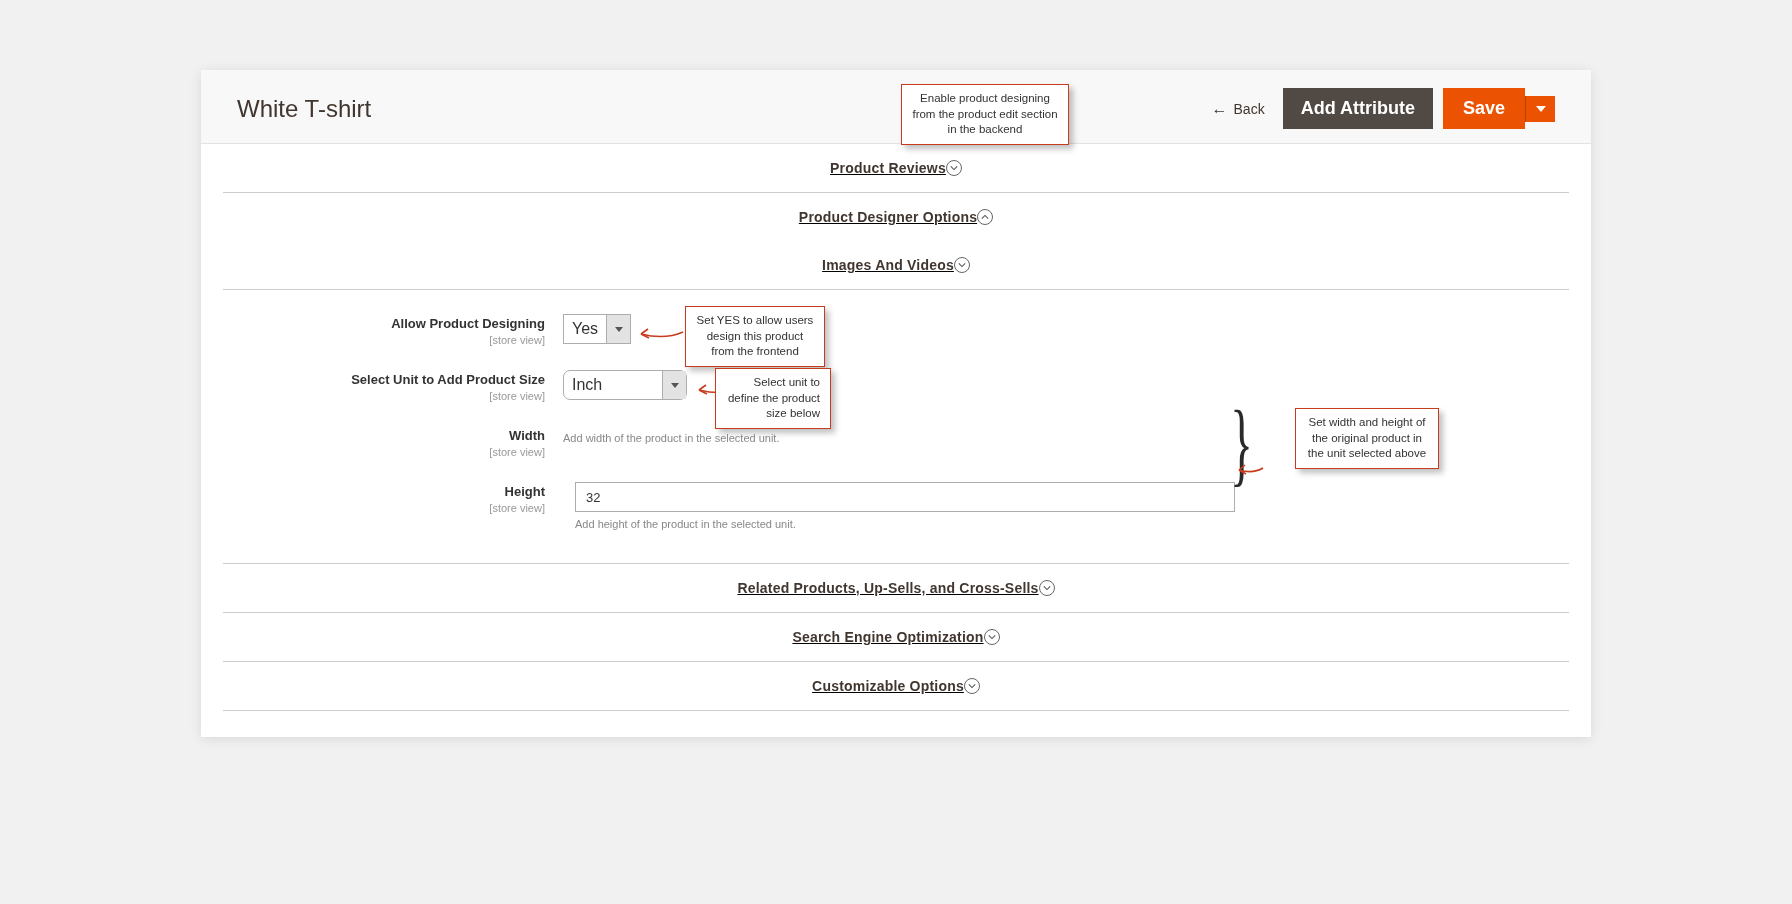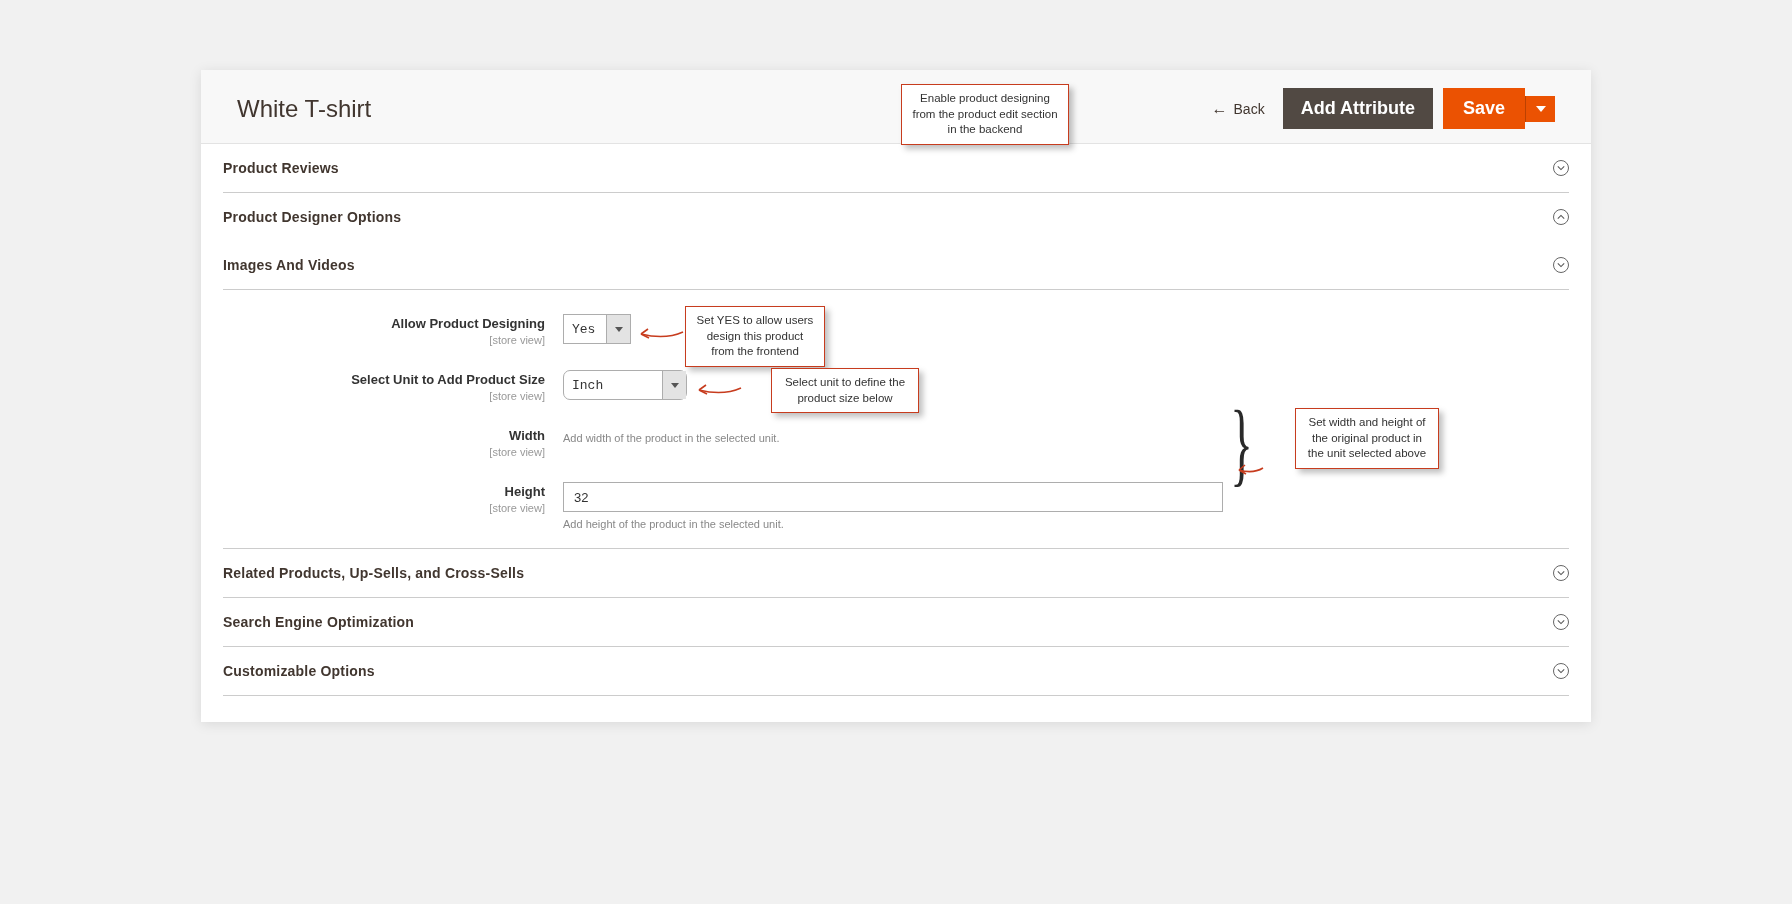--- a/index.html
+++ b/index.html
@@ -10,35 +10,35 @@
 .header-spacer { flex: 1; }
 .back-link { display: inline-flex; align-items: center; color: #41362f; font-size: 14px; margin-right: 18px; cursor: pointer; }
 .back-link .arrow { font-size: 16px; margin-right: 6px; }
 .btn { border: none; font-size: 18px; font-weight: 600; padding: 10px 18px; cursor: pointer; }
 .btn-dark { background: #514943; color: #fff; margin-right: 10px; }
 .btn-save { background: #eb5202; color: #fff; padding: 10px 20px; }
 .btn-save-drop { background: #eb5202; color:#fff; width: 30px; display:inline-flex; align-items:center; justify-content:center; border-left: 1px solid rgba(0,0,0,0.2); padding: 10px 0; }
 .btn-save-drop .tri { width:0; height:0; border-left:5px solid transparent; border-right:5px solid transparent; border-top:6px solid #fff; }
 
 .content { padding: 0 22px 26px; }
-.section-row { display:flex; align-items:center; justify-content:space-between; border-bottom:1px solid #ccc; padding: 16px 0; cursor:pointer; }
+.section-row { display:flex; align-items:center; justify-content:center; border-bottom:1px solid #ccc; padding: 16px 0; cursor:pointer;text-decoration:underline; }
 .section-title { font-size: 14px; font-weight: 600; color: #41362f; letter-spacing: .2px; }
 .chevron { width:16px; height:16px; border:1px solid #666; border-radius:50%; display:inline-flex; align-items:center; justify-content:center; }
 .chevron svg { width:8px; height:8px; }
 
 .section-body { padding: 24px 0 10px; border-bottom:1px solid #ccc; }
 .form-row { display:flex; align-items:flex-start; margin-bottom: 24px; position: relative; }
 .label-col { width: 340px; text-align: right; padding-right: 18px; }
 .label-col .lbl { font-size: 13px; font-weight: 700; color: #333; }
 .label-col .scope { font-size: 11px; color: #999; display:block; margin-top:2px; }
 .field-col { flex: 0 0 auto; }
 .select-wrap { display:inline-flex; border:1px solid #adadad; height: 30px; background:#fff; }
 .select-wrap.small { width: 68px; }
 .select-wrap.med { width: 124px; border-radius: 7px; }
-.select-text { flex:1; display:flex; align-items:center; padding: 0 8px; font-size:13px; color:#333;font-family:Liberation Mono, monospace; }
+.select-text { flex:1; display:flex; align-items:center; padding: 0 8px; font-size:16px; color:#333; }
 .select-btn { width:24px; background:#e3e3e3; border-left:1px solid #adadad; display:flex; align-items:center; justify-content:center; }
 .select-btn .tri { width:0; height:0; border-left:4px solid transparent; border-right:4px solid transparent; border-top:5px solid #555; }
 .text-input { width: 660px; height: 30px; border:1px solid #adadad; font-size:13px; padding: 0 10px; color:#333; }
 .helper { font-size: 11px; color: #888; margin-top: 6px; }
 
 .callout { position: absolute; background: #fff; border: 1.5px solid #c73c1e; box-shadow: 4px 4px 6px rgba(0,0,0,0.25); font-size: 11.5px; color: #333; text-align:center; padding: 6px 10px; line-height:1.35; }
 .callout.top { top: 14px; left: 700px; width: 168px; }
 .arrow-svg { position:absolute; pointer-events:none; }
 
 .brace { position:absolute; font-size: 94px; color:#2a2a2a; transform: scaleX(0.5); font-family: Georgia, serif; line-height: 0.8; }
@@ -125,34 +125,34 @@
             <div class="select-text">Inch</div>
             <div class="select-btn">
                 <span class="tri"></span>
               </div>
           </div>
         </div>
         <svg class="arrow-svg" style="left:470px; top:10px;" width="50" height="18">
             <path d="M48 8 Q 30 16 6 10" fill="none" stroke="#c73c1e" stroke-width="1.6"></path>
             <path d="M6 10 L13 5 M6 10 L14 14" fill="none" stroke="#c73c1e" stroke-width="1.6"></path>
           </svg>
-        <div class="callout" style="left:548px; top:-2px; width:148px;">Select unit to define the product size below</div>
+        <div class="callout" style="left:492px; top:-2px; width:116px;text-align:right;">Select unit to define the product size below</div>
       </div>
 
       <div class="form-row">
         <div class="label-col">
           <span class="lbl">Width</span>
           <span class="scope">[store view]</span>
         </div>
         <div class="field-col">
           <div class="helper">Add width of the product in the selected unit.</div>
         </div>
       </div>
 
-      <div class="form-row" style="margin-bottom:8px;">
+      <div class="form-row" style="margin-bottom:23px;gap:12px;">
         <div class="label-col">
           <span class="lbl">Height</span>
           <span class="scope">[store view]</span>
         </div>
         <div class="field-col">
           <input class="text-input" value="32" style="">
           <div class="helper">Add height of the product in the selected unit.</div>
         </div>
       </div>
 

